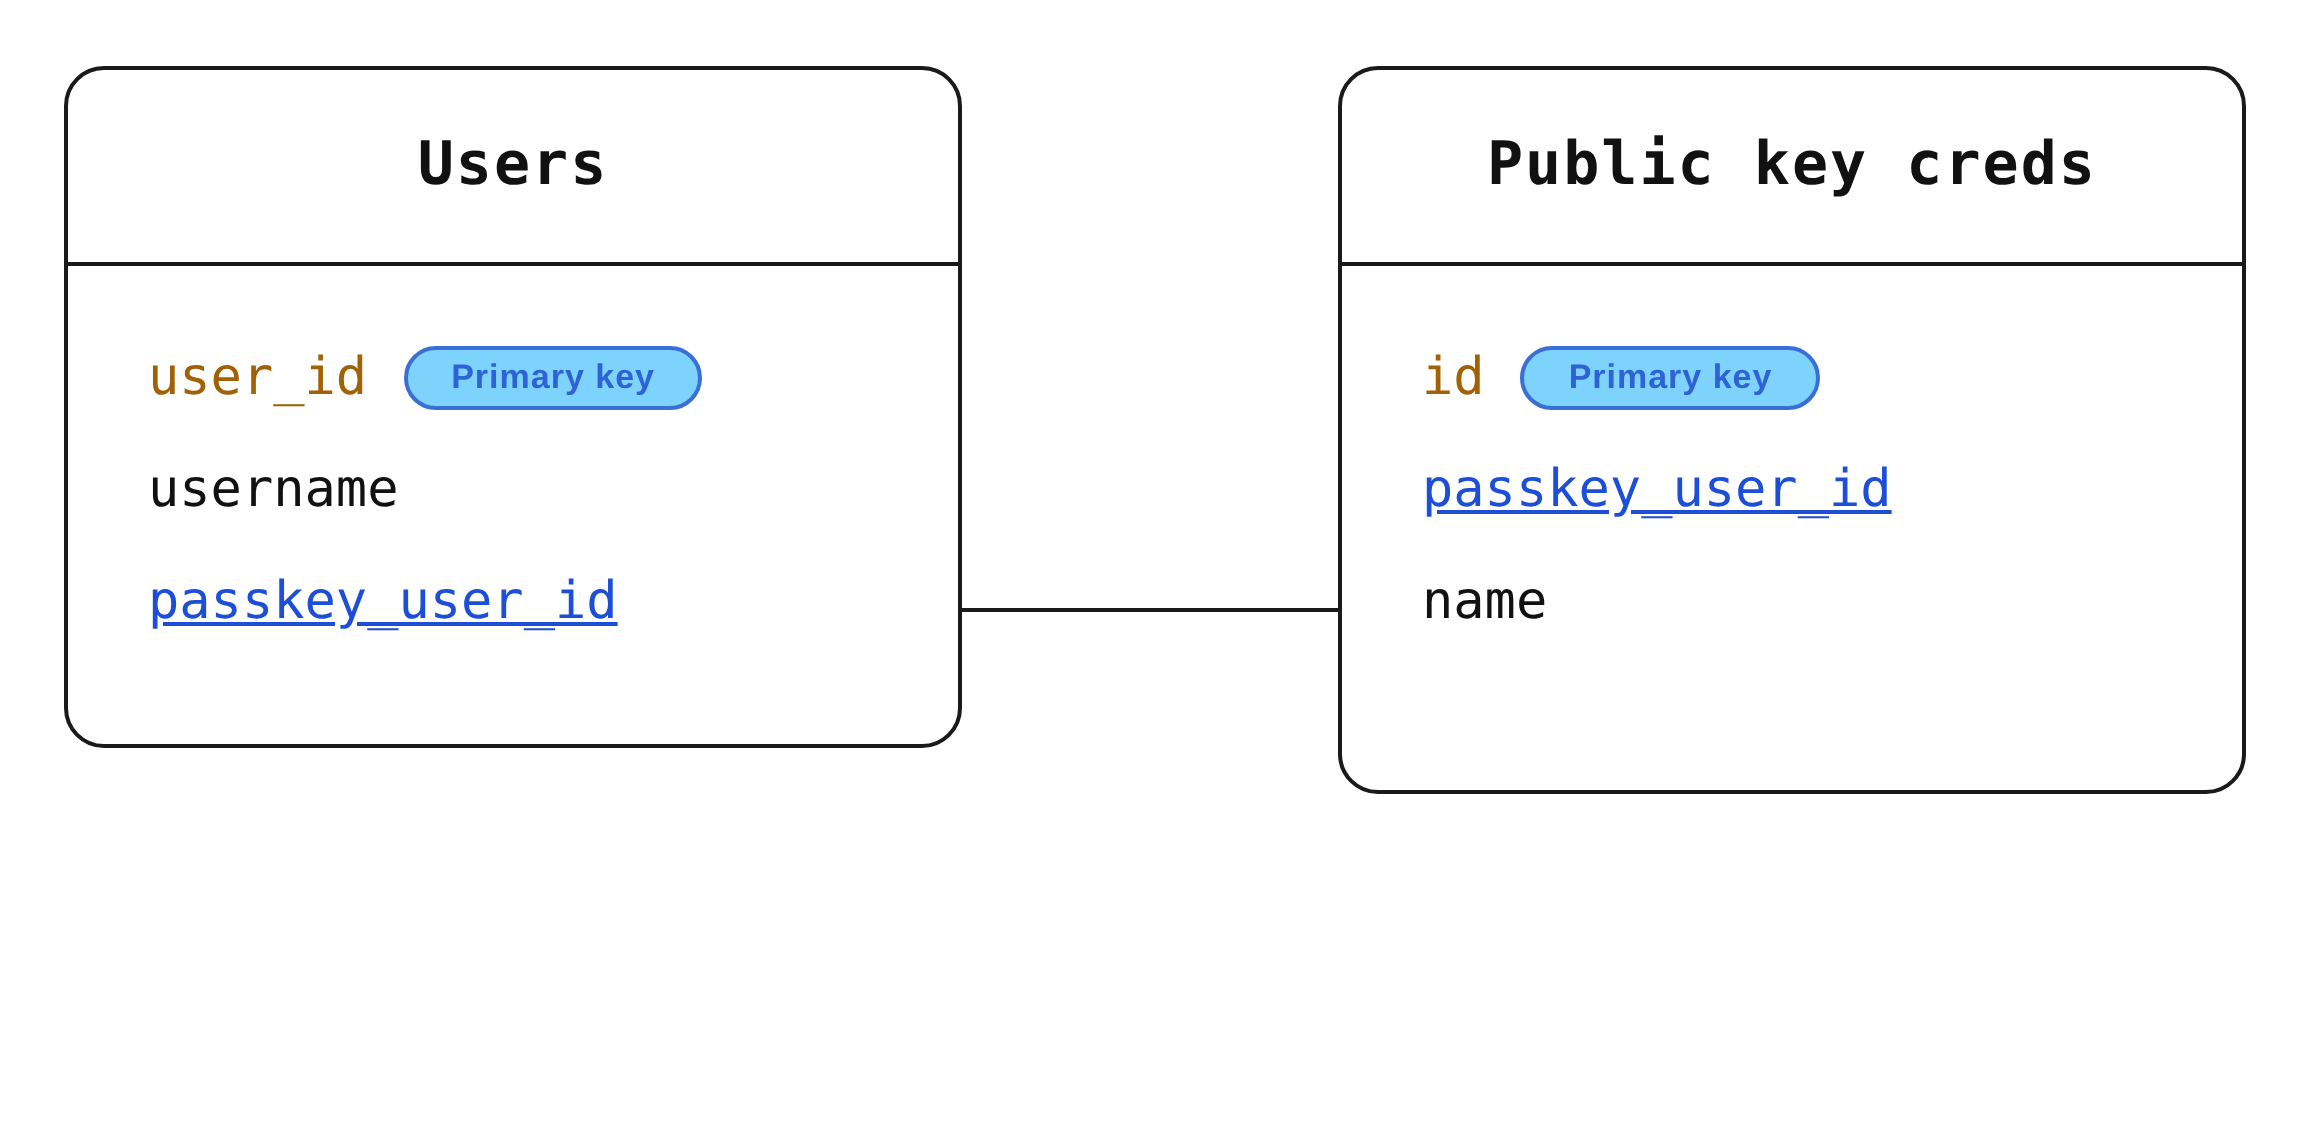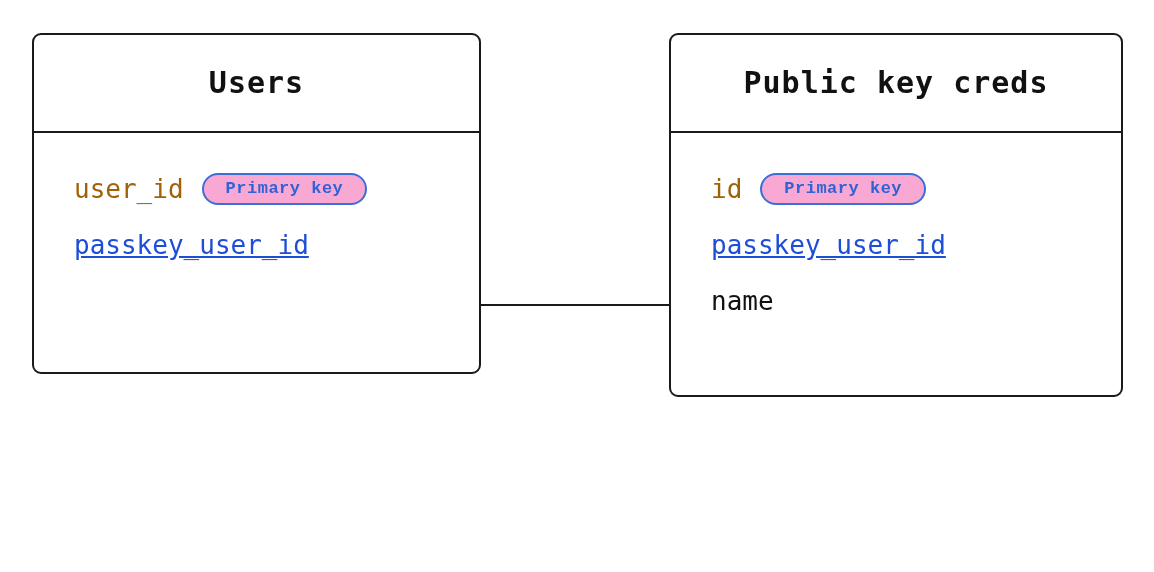--- a/index.html
+++ b/index.html
@@ -17,21 +17,21 @@
     background: #ffffff;
     overflow: hidden;
   }
 
   
   .entity {
     position: absolute;
     box-sizing: border-box;
     background: #ffffff;
     border: 2px solid #1a1a1a;
-    border-radius: 9px;
+    border-radius: 20px;
   }
   #entity-users {
     left: 32px;
     top: 33px;
     width: 449px;
     height: 341px;
   }
   #entity-pkcreds {
     left: 669px;
     top: 33px;
@@ -77,28 +77,28 @@
   .field-name.key   { color: #a16207; }
   .field-name.fk    { color: #1d4ed8; text-decoration: underline; }
 
   .badge {
     margin-left: 18px;
     display: inline-block;
     box-sizing: border-box;
     border: 2px solid #3b6fd8;
     border-radius: 999px;
     color: #2f62d6;
-    font-family: Liberation Mono, monospace;
+    font-family: Liberation Sans, sans-serif;
     font-size: 17px;
     font-weight: bold;
     letter-spacing: 0.5px;
     padding: 5px 22px 6px 22px;
     line-height: 1;
     white-space: nowrap;
-    background: #f9a8d4;
+    background: #7dd3fc;
   }
 
   
   #relationship-connector {
     position: absolute;
     left: 480px;
     top: 304px;
     width: 190px;
     height: 0;
     border-top: 2px solid #1a1a1a;
@@ -111,20 +111,23 @@
 
   <div class="entity" id="entity-users">
     <div class="entity-title">Users</div>
     <ul class="field-list">
 
       <li class="field-row">
         <span class="field-name key">user_id</span>
         <span class="badge">Primary key</span>
       </li>
 
+      <li class="field-row">
+        <span class="field-name">username</span>
+      </li>
 
       <li class="field-row">
         <span class="field-name fk">passkey_user_id</span>
       </li>
 
     </ul>
   </div>
 
   <div id="relationship-connector"></div>
 

